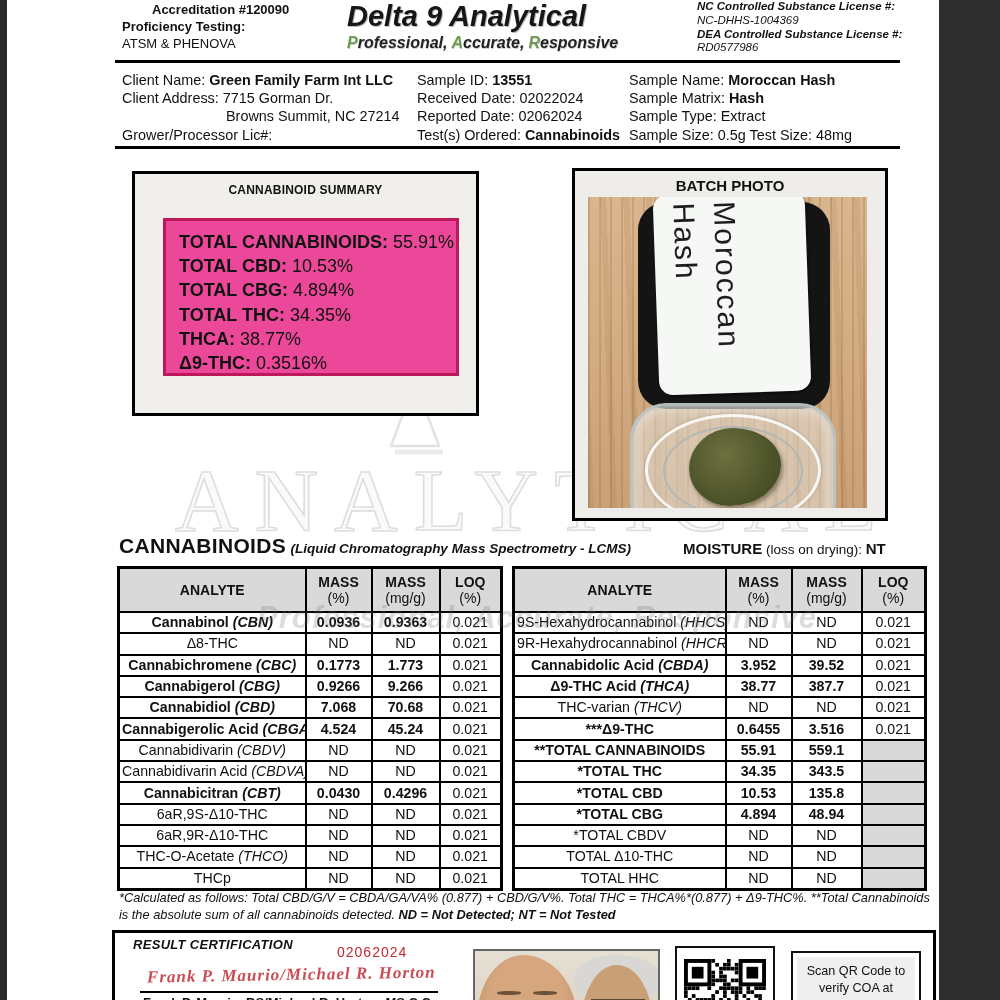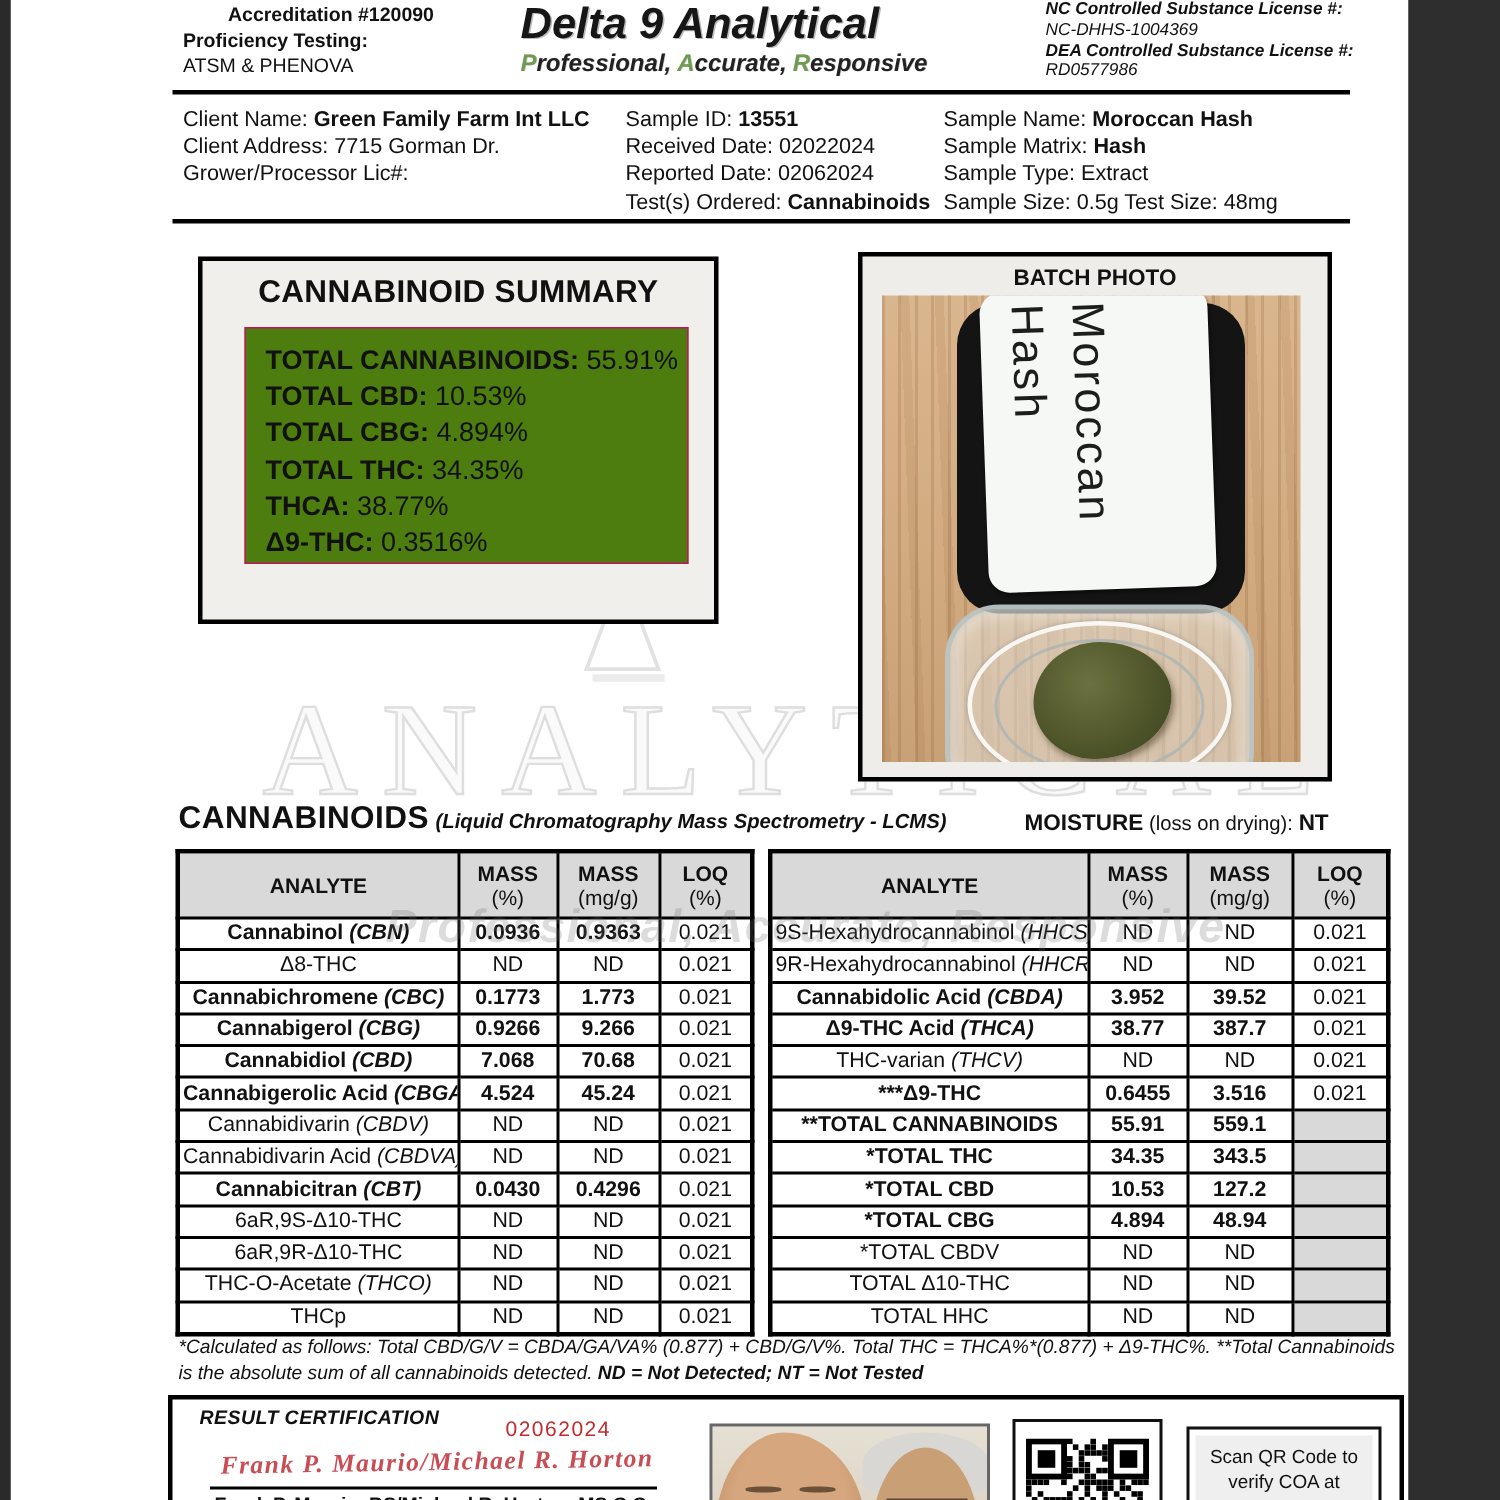--- a/index.html
+++ b/index.html
@@ -23,23 +23,23 @@
   #rule2{left:108px;top:146px;width:785px}
   
   .info-col{font-size:14.4px;line-height:18.2px}
   #client-col{left:115px;top:71px;width:290px}
   #sample-col{left:410px;top:71px;width:210px}
   #sample-col2{left:622px;top:71px;width:290px}
   .b{font-weight:bold}
   .indent{padding-left:104px}
   
   #summary-box{left:125px;top:171px;width:341px;height:239px;border:3px solid #000;background:#f1efec;z-index:2}
-  #summary-title{text-align:center;font-weight:bold;font-size:21px;margin-top:9px;letter-spacing:0.2px}
-  #summary-inner{position:absolute;left:28px;top:44px;width:296px;height:158px;border:1px solid #be185d;
-                 background:#4d7c0f;padding:9px 0 0 13px;box-sizing:border-box}
+  #summary-title{text-align:center;font-weight:bold;font-size:12px;margin-top:9px;letter-spacing:0.2px}
+  #summary-inner{position:absolute;left:28px;top:44px;width:296px;height:158px;border:3px solid #be185d;
+                 background:#ec4899;padding:9px 0 0 13px;box-sizing:border-box}
   .sum-line{font-size:18px;line-height:24.2px;white-space:nowrap}
   .sum-line .lbl{font-weight:bold}
   
   #batch-box{left:565px;top:168px;width:310px;height:347px;border:3px solid #000;background:#efedea;z-index:2}
   #batch-title{text-align:center;font-weight:bold;font-size:15px;margin-top:6px}
   #photo{position:absolute;left:13px;top:26px;width:279px;height:311px;overflow:hidden;
     background:
       repeating-linear-gradient(90deg, rgba(124,82,47,.20) 0 2px, rgba(0,0,0,0) 2px 11px),
       repeating-linear-gradient(88deg, rgba(150,105,60,.14) 0 6px, rgba(0,0,0,0) 6px 23px),
       linear-gradient(180deg,#dab68e 0%,#d2ab80 55%,#c9a176 100%);}
@@ -139,20 +139,21 @@
     <div class="lic-label">NC Controlled Substance License #:</div>
     <div>NC-DHHS-1004369</div>
     <div class="lic-label">DEA Controlled Substance License #:</div>
     <div>RD0577986</div>
   </div>
   <div class="abs rule" id="rule1"></div>
 
   <div class="abs info-col" id="client-col">
     <div><span>Client Name:</span> <span class="b">Green Family Farm Int LLC</span></div>
     <div><span>Client Address:</span> <span>7715 Gorman Dr.</span></div>
+    <div class="indent">Browns Summit, NC 27214</div>
     <div>Grower/Processor Lic#:</div>
   </div>
   <div class="abs info-col" id="sample-col">
     <div><span>Sample ID:</span> <span class="b">13551</span></div>
     <div><span>Received Date:</span> <span>02022024</span></div>
     <div><span>Reported Date:</span> <span>02062024</span></div>
     <div><span>Test(s) Ordered:</span> <span class="b">Cannabinoids</span></div>
   </div>
   <div class="abs info-col" id="sample-col2">
     <div><span>Sample Name:</span> <span class="b">Moroccan Hash</span></div>
@@ -359,21 +360,21 @@
         </tr>
         <tr>
           <td class="b">*TOTAL THC</td>
           <td class="b">34.35</td>
           <td class="b">343.5</td>
           <td class="empty"></td>
         </tr>
         <tr>
           <td class="b">*TOTAL CBD</td>
           <td class="b">10.53</td>
-          <td class="b">127.2</td>
+          <td class="b">135.8</td>
           <td class="empty"></td>
         </tr>
         <tr>
           <td class="b">*TOTAL CBG</td>
           <td class="b">4.894</td>
           <td class="b">48.94</td>
           <td class="empty"></td>
         </tr>
         <tr>
           <td>*TOTAL CBDV</td>

